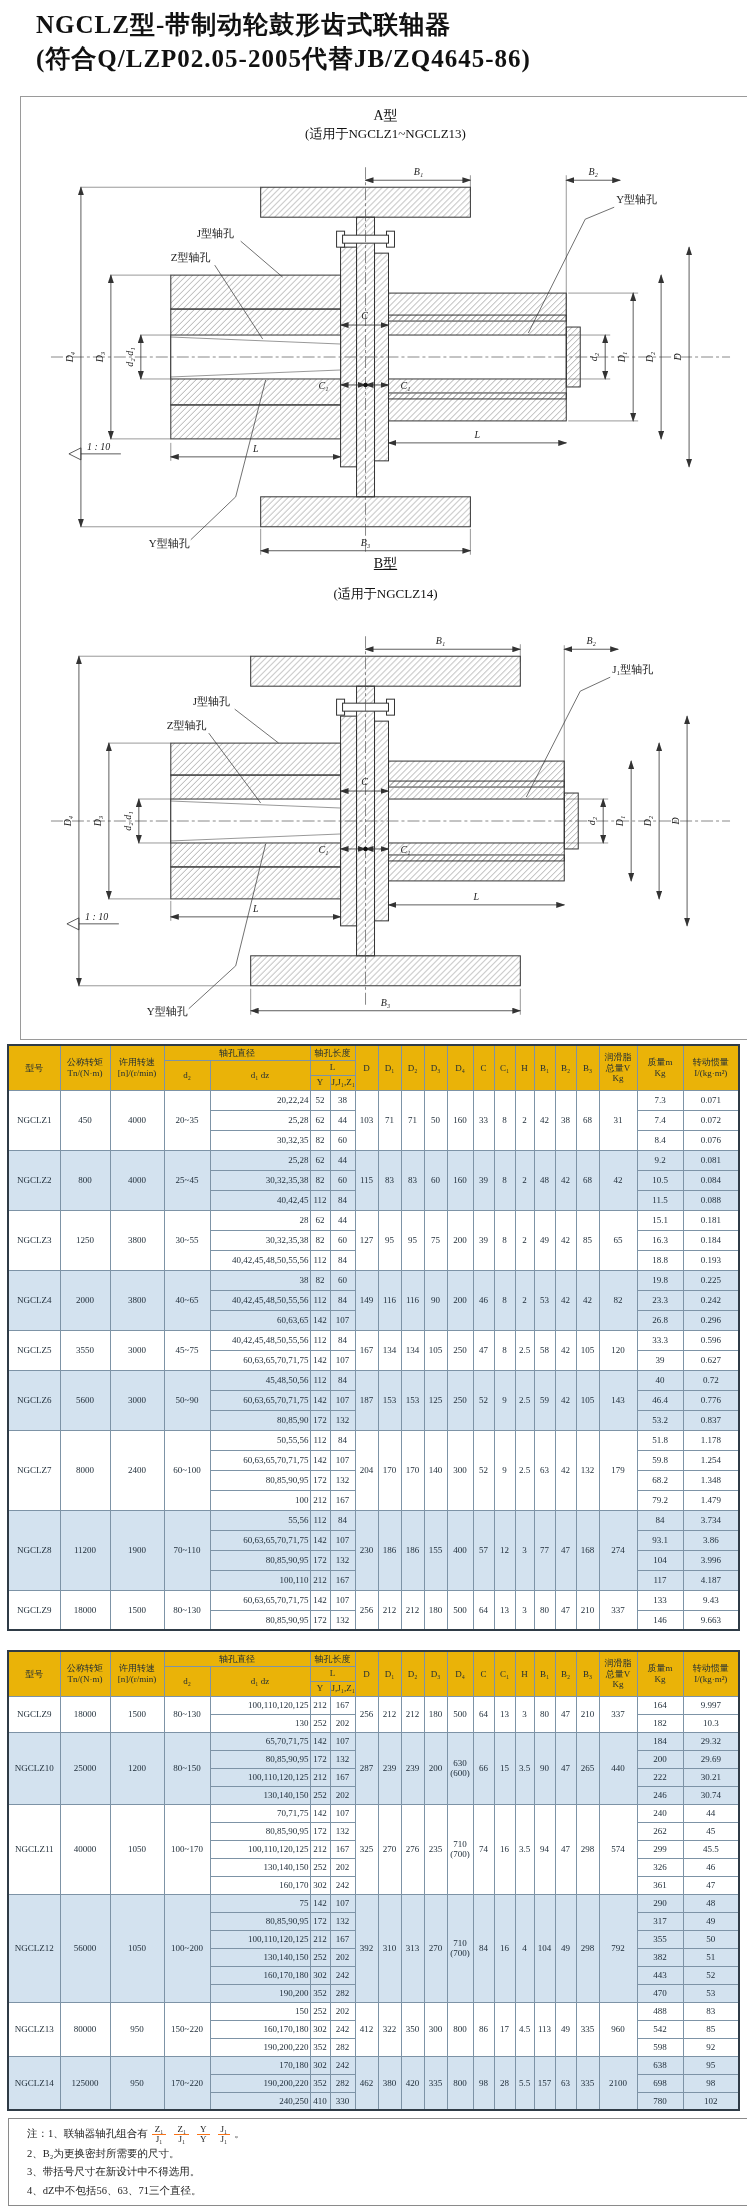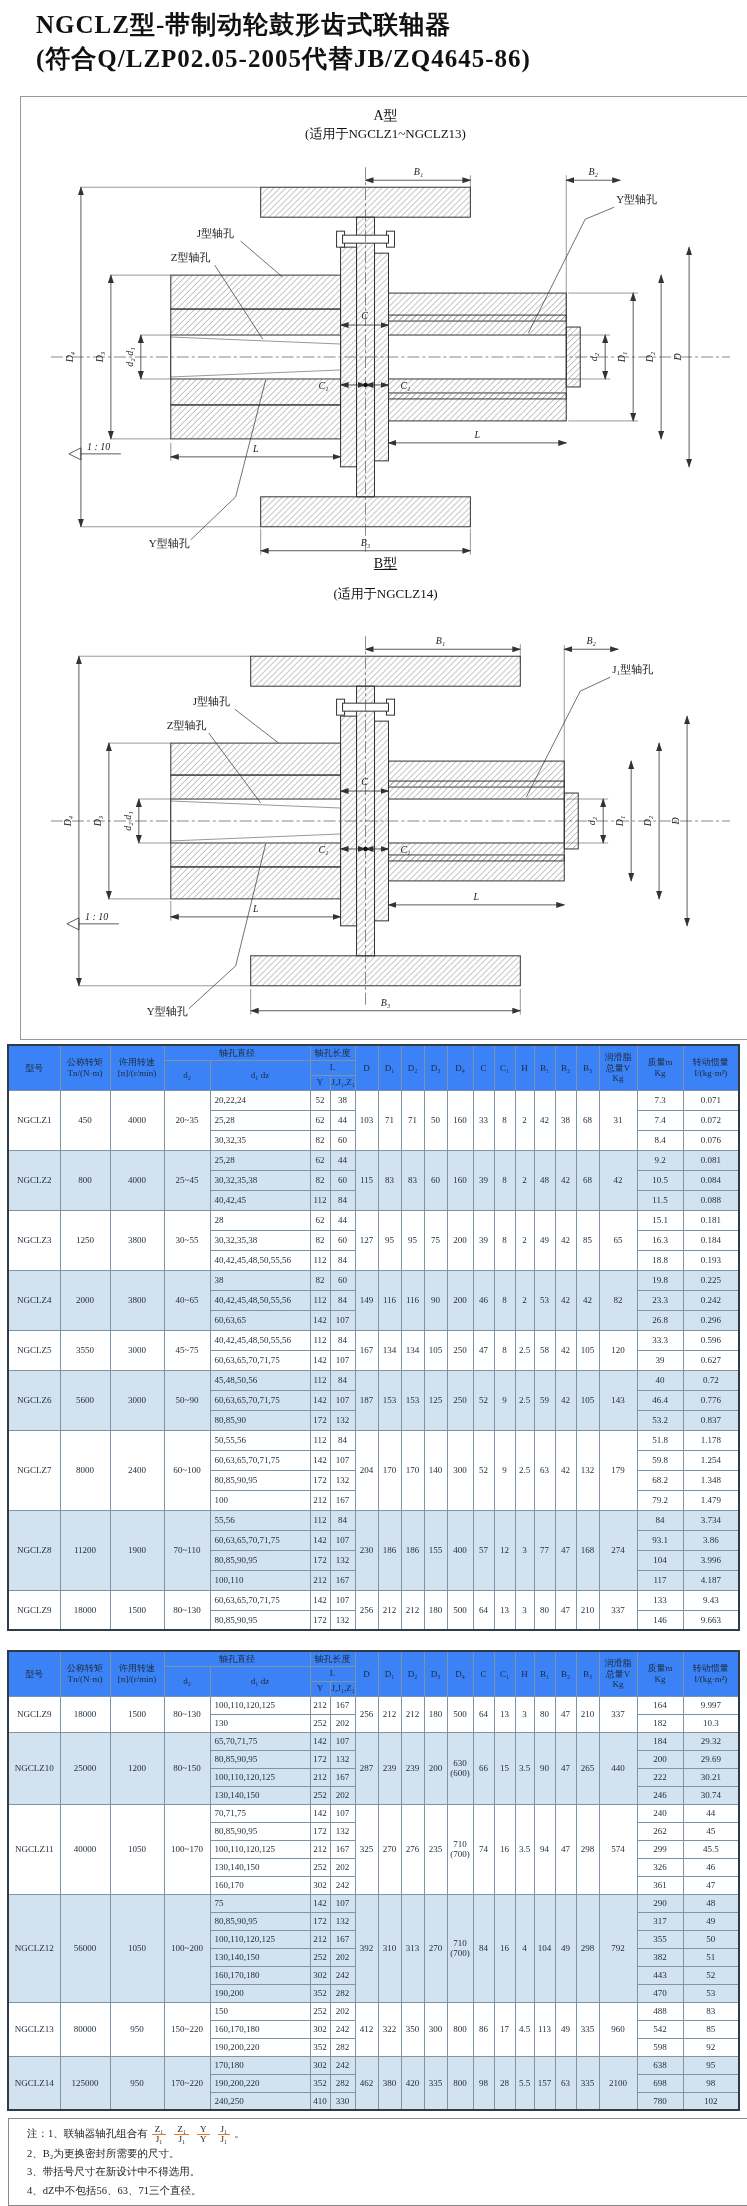--- a/index.html
+++ b/index.html
@@ -13,22 +13,22 @@
   .lbl{font-size:11px;}
   .dimt{font-size:10px;font-style:italic;}
   .part{fill:url(#h);stroke:#333;stroke-width:1;}
   .bore{fill:#fff;stroke:#333;stroke-width:1;}
   .cl{stroke:#555;stroke-width:0.7;stroke-dasharray:12 3 3 3;fill:none;}
   .dl{stroke:#333;stroke-width:0.8;}
   .ext{stroke:#444;stroke-width:0.55;}
   .ldr{stroke:#333;stroke-width:0.7;fill:none;}
   table{border-collapse:collapse;table-layout:fixed;width:733px;font-size:9px;border:2px solid #2f3b46;}
   td{border:1px solid #7d93a6;padding:0 1px;text-align:center;line-height:1.15;white-space:pre-line;overflow:hidden;color:#1c2a36;}
-  td.boreCell{text-align:left;padding-left:4px;}
-  td.hc{background:#3b82f6;}
+  td.boreCell{text-align:right;padding-left:4px;}
+  td.hc{background:#eab308;}
   td.band{background:#d3e2ef;}
   #t1{position:absolute;left:7px;top:1044px;}
   #t2{position:absolute;left:7px;top:1650px;}
   #t1 thead tr,#t2 thead tr{height:15px;}
   #t1 tbody tr{height:20px;}
   #t2 tbody tr{height:18px;}
   .notes{position:absolute;left:8px;top:2118px;width:727px;height:80px;border:1px solid #8a8a8a;
          font-size:10.5px;padding:6px 0 0 18px;line-height:1.75;color:#222;}
   .frac{display:inline-block;vertical-align:middle;text-align:center;font-size:9px;line-height:1.05;margin:0 4px;}
   .frac .ft{display:block;border-bottom:1px solid #f97316;padding:0 3px;}

